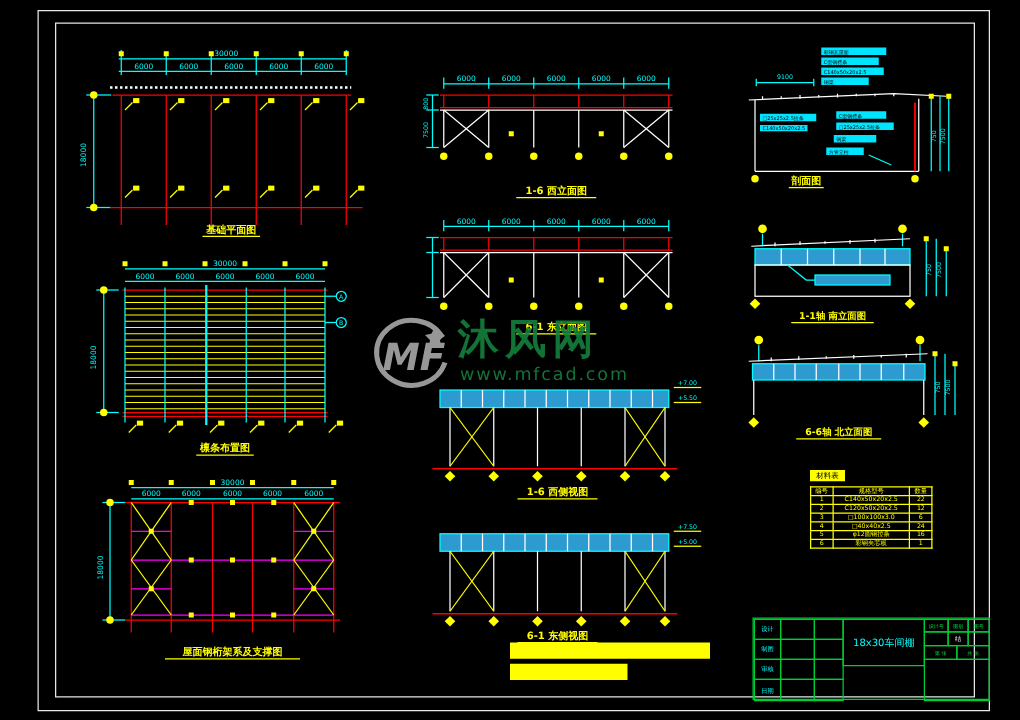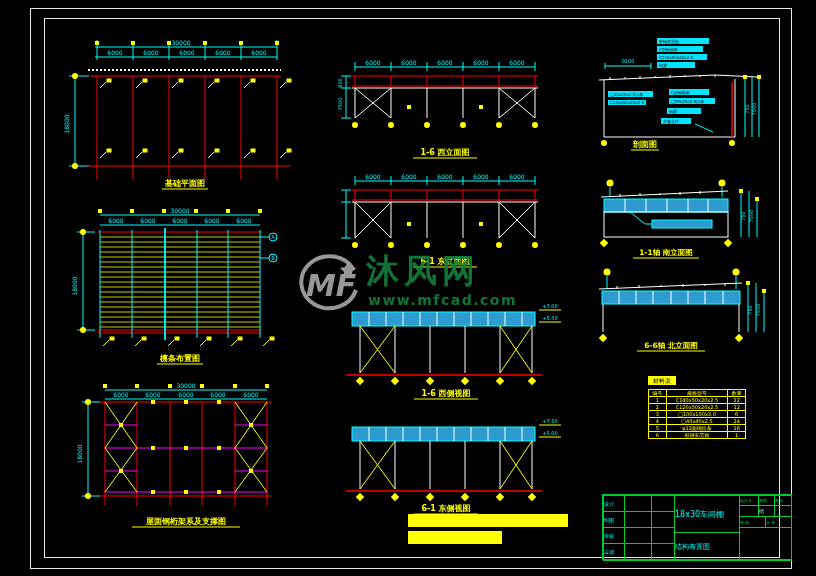--- a/index.html
+++ b/index.html
@@ -7,27 +7,27 @@
   .abs{position:absolute}
   .frame{border:1px solid #e8e8e8}
   svg{display:block;overflow:visible}
   svg text{font-family:"DejaVu Sans",sans-serif}
   .dimtxt{fill:#00ffff;font-size:6px}
   .dimtxt-s{fill:#00ffff;font-size:5px}
   .title-y{fill:#ffff00;font-size:8px;font-weight:bold}
   .note-b{fill:#000;font-size:4px}
   .wm{color:#15803d;opacity:.9}
   .wm .brand{font-size:33px;font-weight:bold;letter-spacing:5px;line-height:1}
-  .wm .url{font-size:14px;font-weight:bold;letter-spacing:1.5px}
+  .wm .url{font-size:14px;font-weight:normal;letter-spacing:1.5px}
   table.sched{border-collapse:collapse}
   table.sched td,table.sched th{border:1px solid #ffff00;color:#ffff00;font-size:5px;
     line-height:6px;padding:0 1px;text-align:center;font-weight:normal;white-space:nowrap}
   .tb{border:1px solid #00cc33;box-sizing:border-box}
   .tb-cell{position:absolute;box-sizing:border-box;border:1px solid #00cc33;
-    display:flex;align-items:center;justify-content:flex-start;overflow:hidden}
+    display:flex;align-items:center;justify-content:center;overflow:hidden}
   .tb-cyan{color:#00ffff}
   .tb-green{color:#00dd44}
   .ybar{background:#ffff00}
 </style>
 </head>
 <body>
 
 <div class="abs frame" style="left:30px;top:8px;width:760px;height:559px"></div>
 <div class="abs frame" style="left:44px;top:18px;width:734px;height:538px"></div>
 
@@ -690,23 +690,20 @@
   <div class="tb-cell" style="left:48px;top:32px;width:24px;height:17px"></div>
   <div class="tb-cell tb-cyan" style="left:0;top:48px;width:22px;height:18px;font-size:5px">
       <span>日期</span>
     </div>
   <div class="tb-cell" style="left:21px;top:48px;width:28px;height:18px"></div>
   <div class="tb-cell" style="left:48px;top:48px;width:24px;height:18px"></div>
 
   <div class="tb-cell tb-cyan" style="left:71px;top:0;width:66px;height:38px;font-size:8px">
       <span>18x30车间棚</span>
     </div>
-  <div class="tb-cell tb-cyan" style="left:71px;top:37px;width:66px;height:29px;font-size:7px">
-      <span>结构布置图</span>
-    </div>
 
   <div class="tb-cell tb-green" style="left:136px;top:0;width:20px;height:11px;font-size:4px">
       <span>设计号</span>
     </div>
   <div class="tb-cell tb-green" style="left:155px;top:0;width:17px;height:11px;font-size:4px">
       <span>图别</span>
     </div>
   <div class="tb-cell tb-green" style="left:171px;top:0;width:18px;height:11px;font-size:4px">
       <span>图号</span>
     </div>

